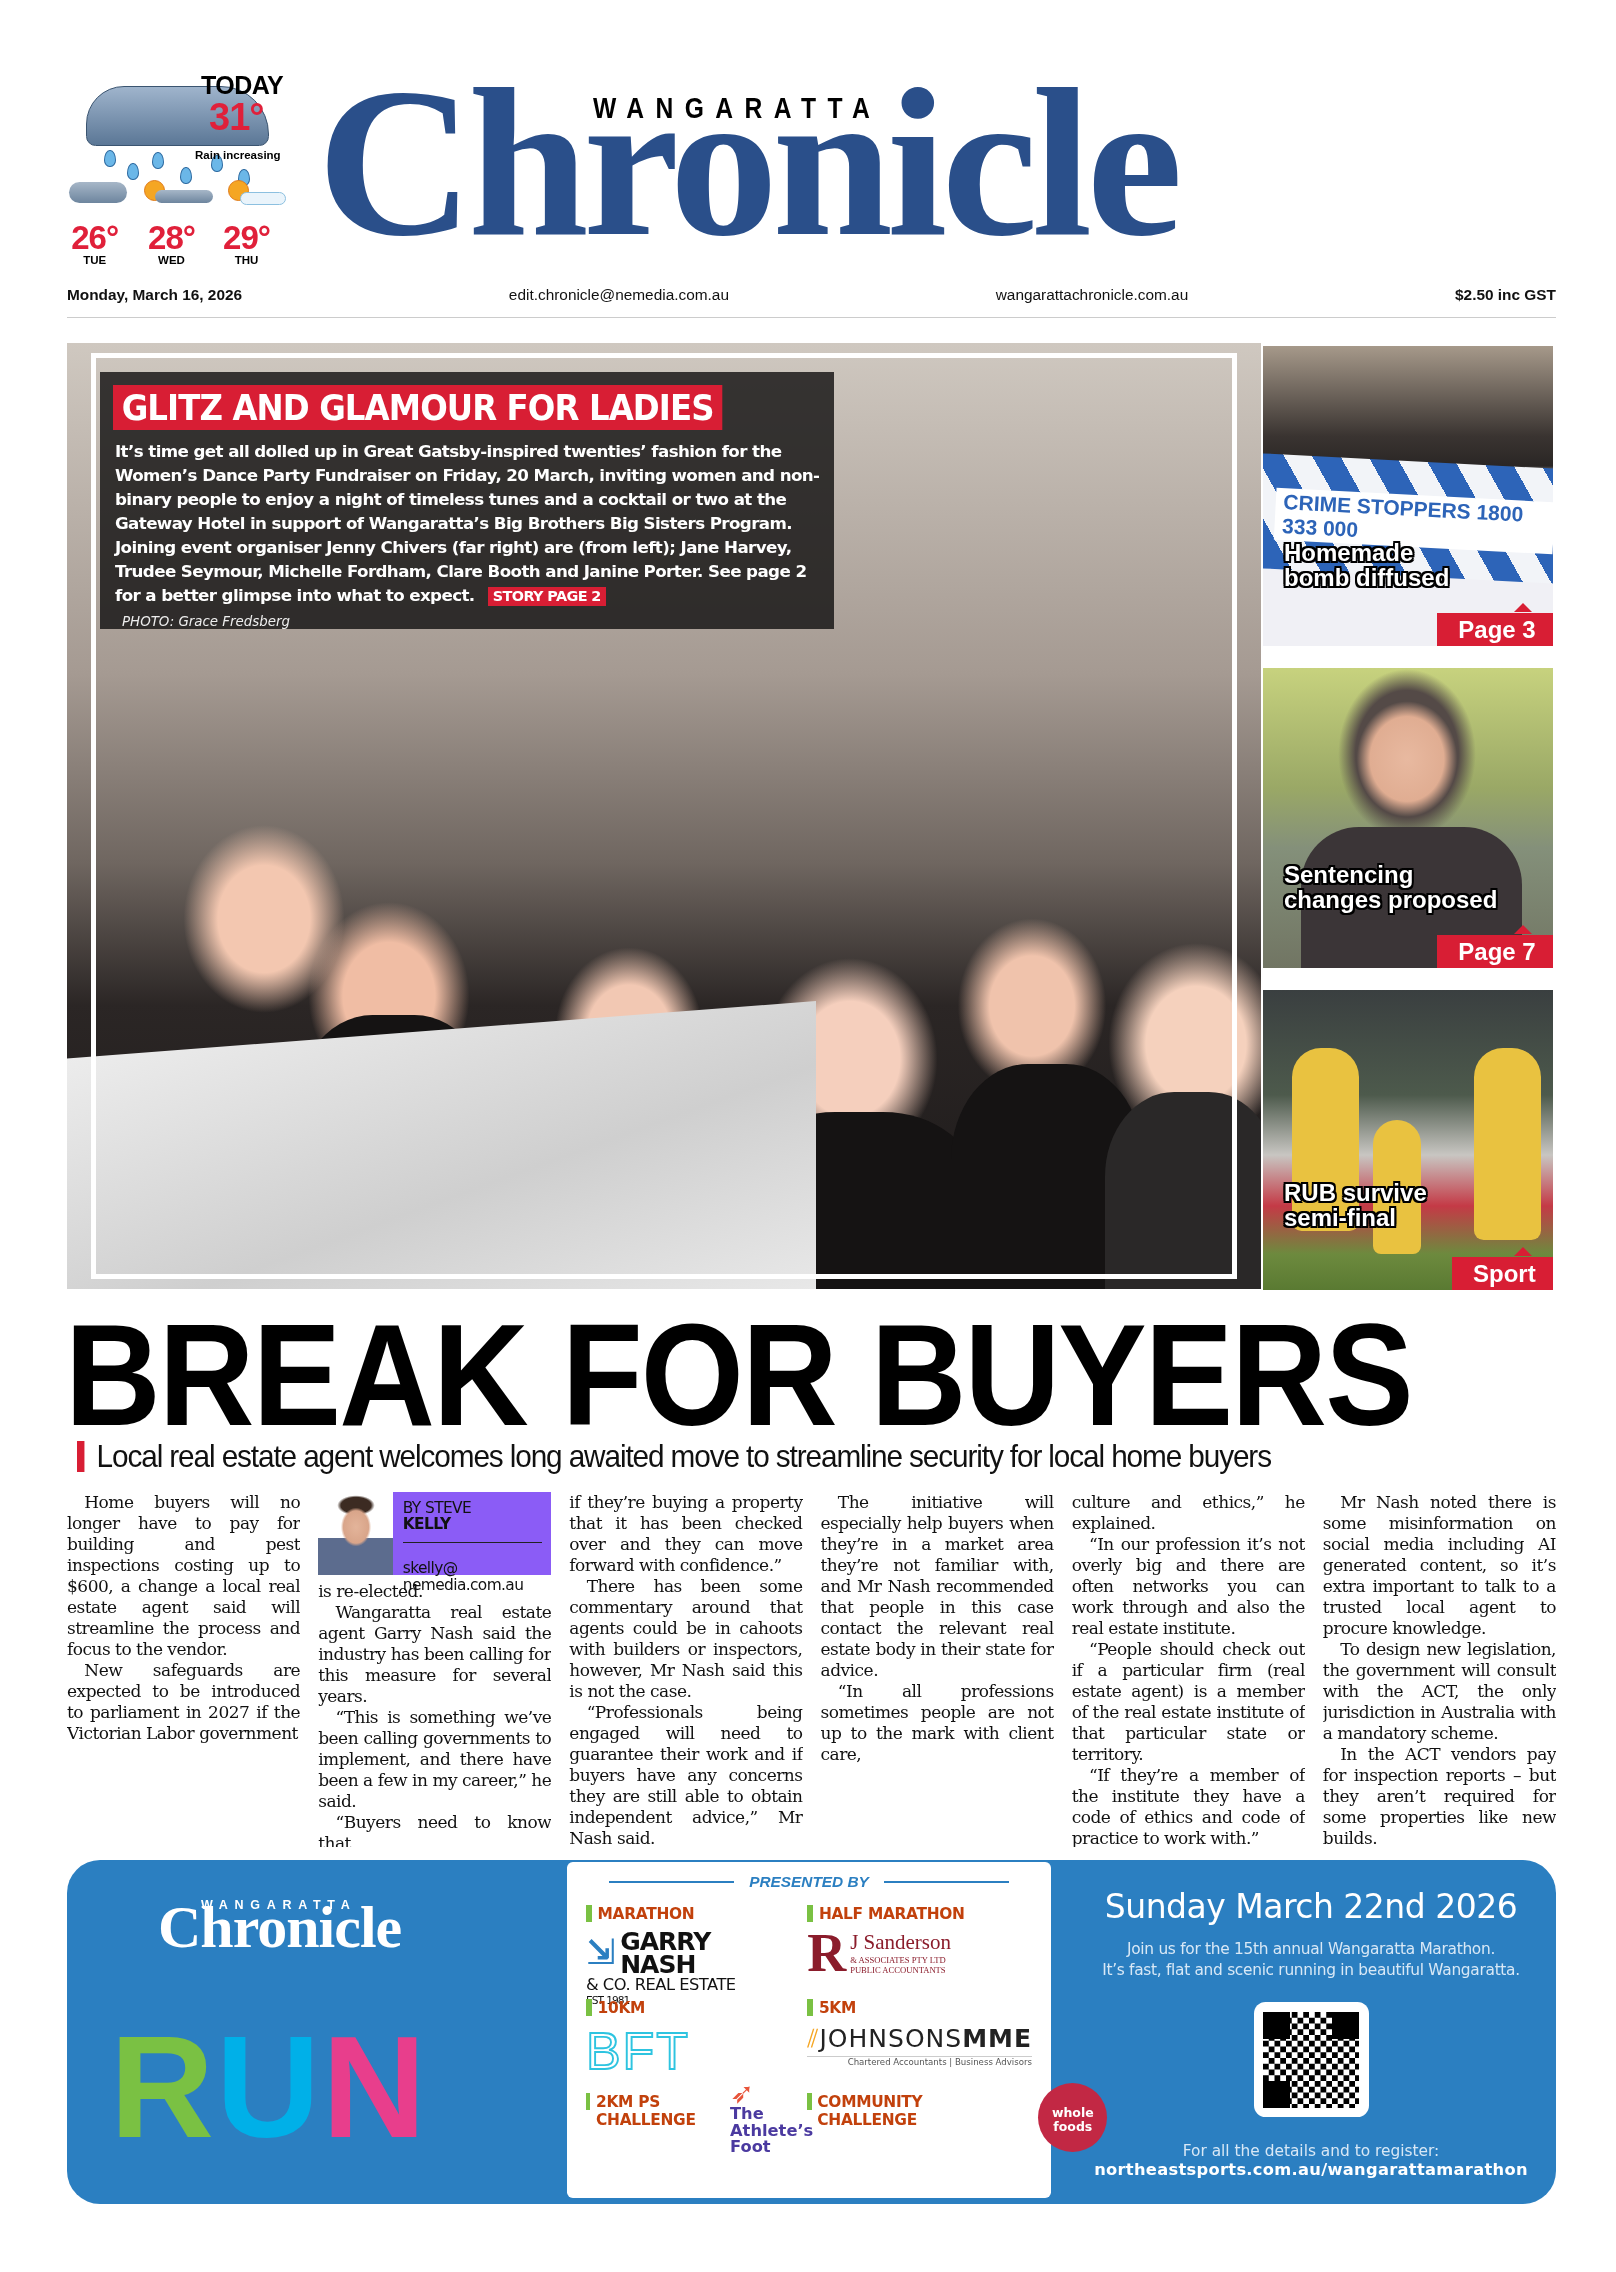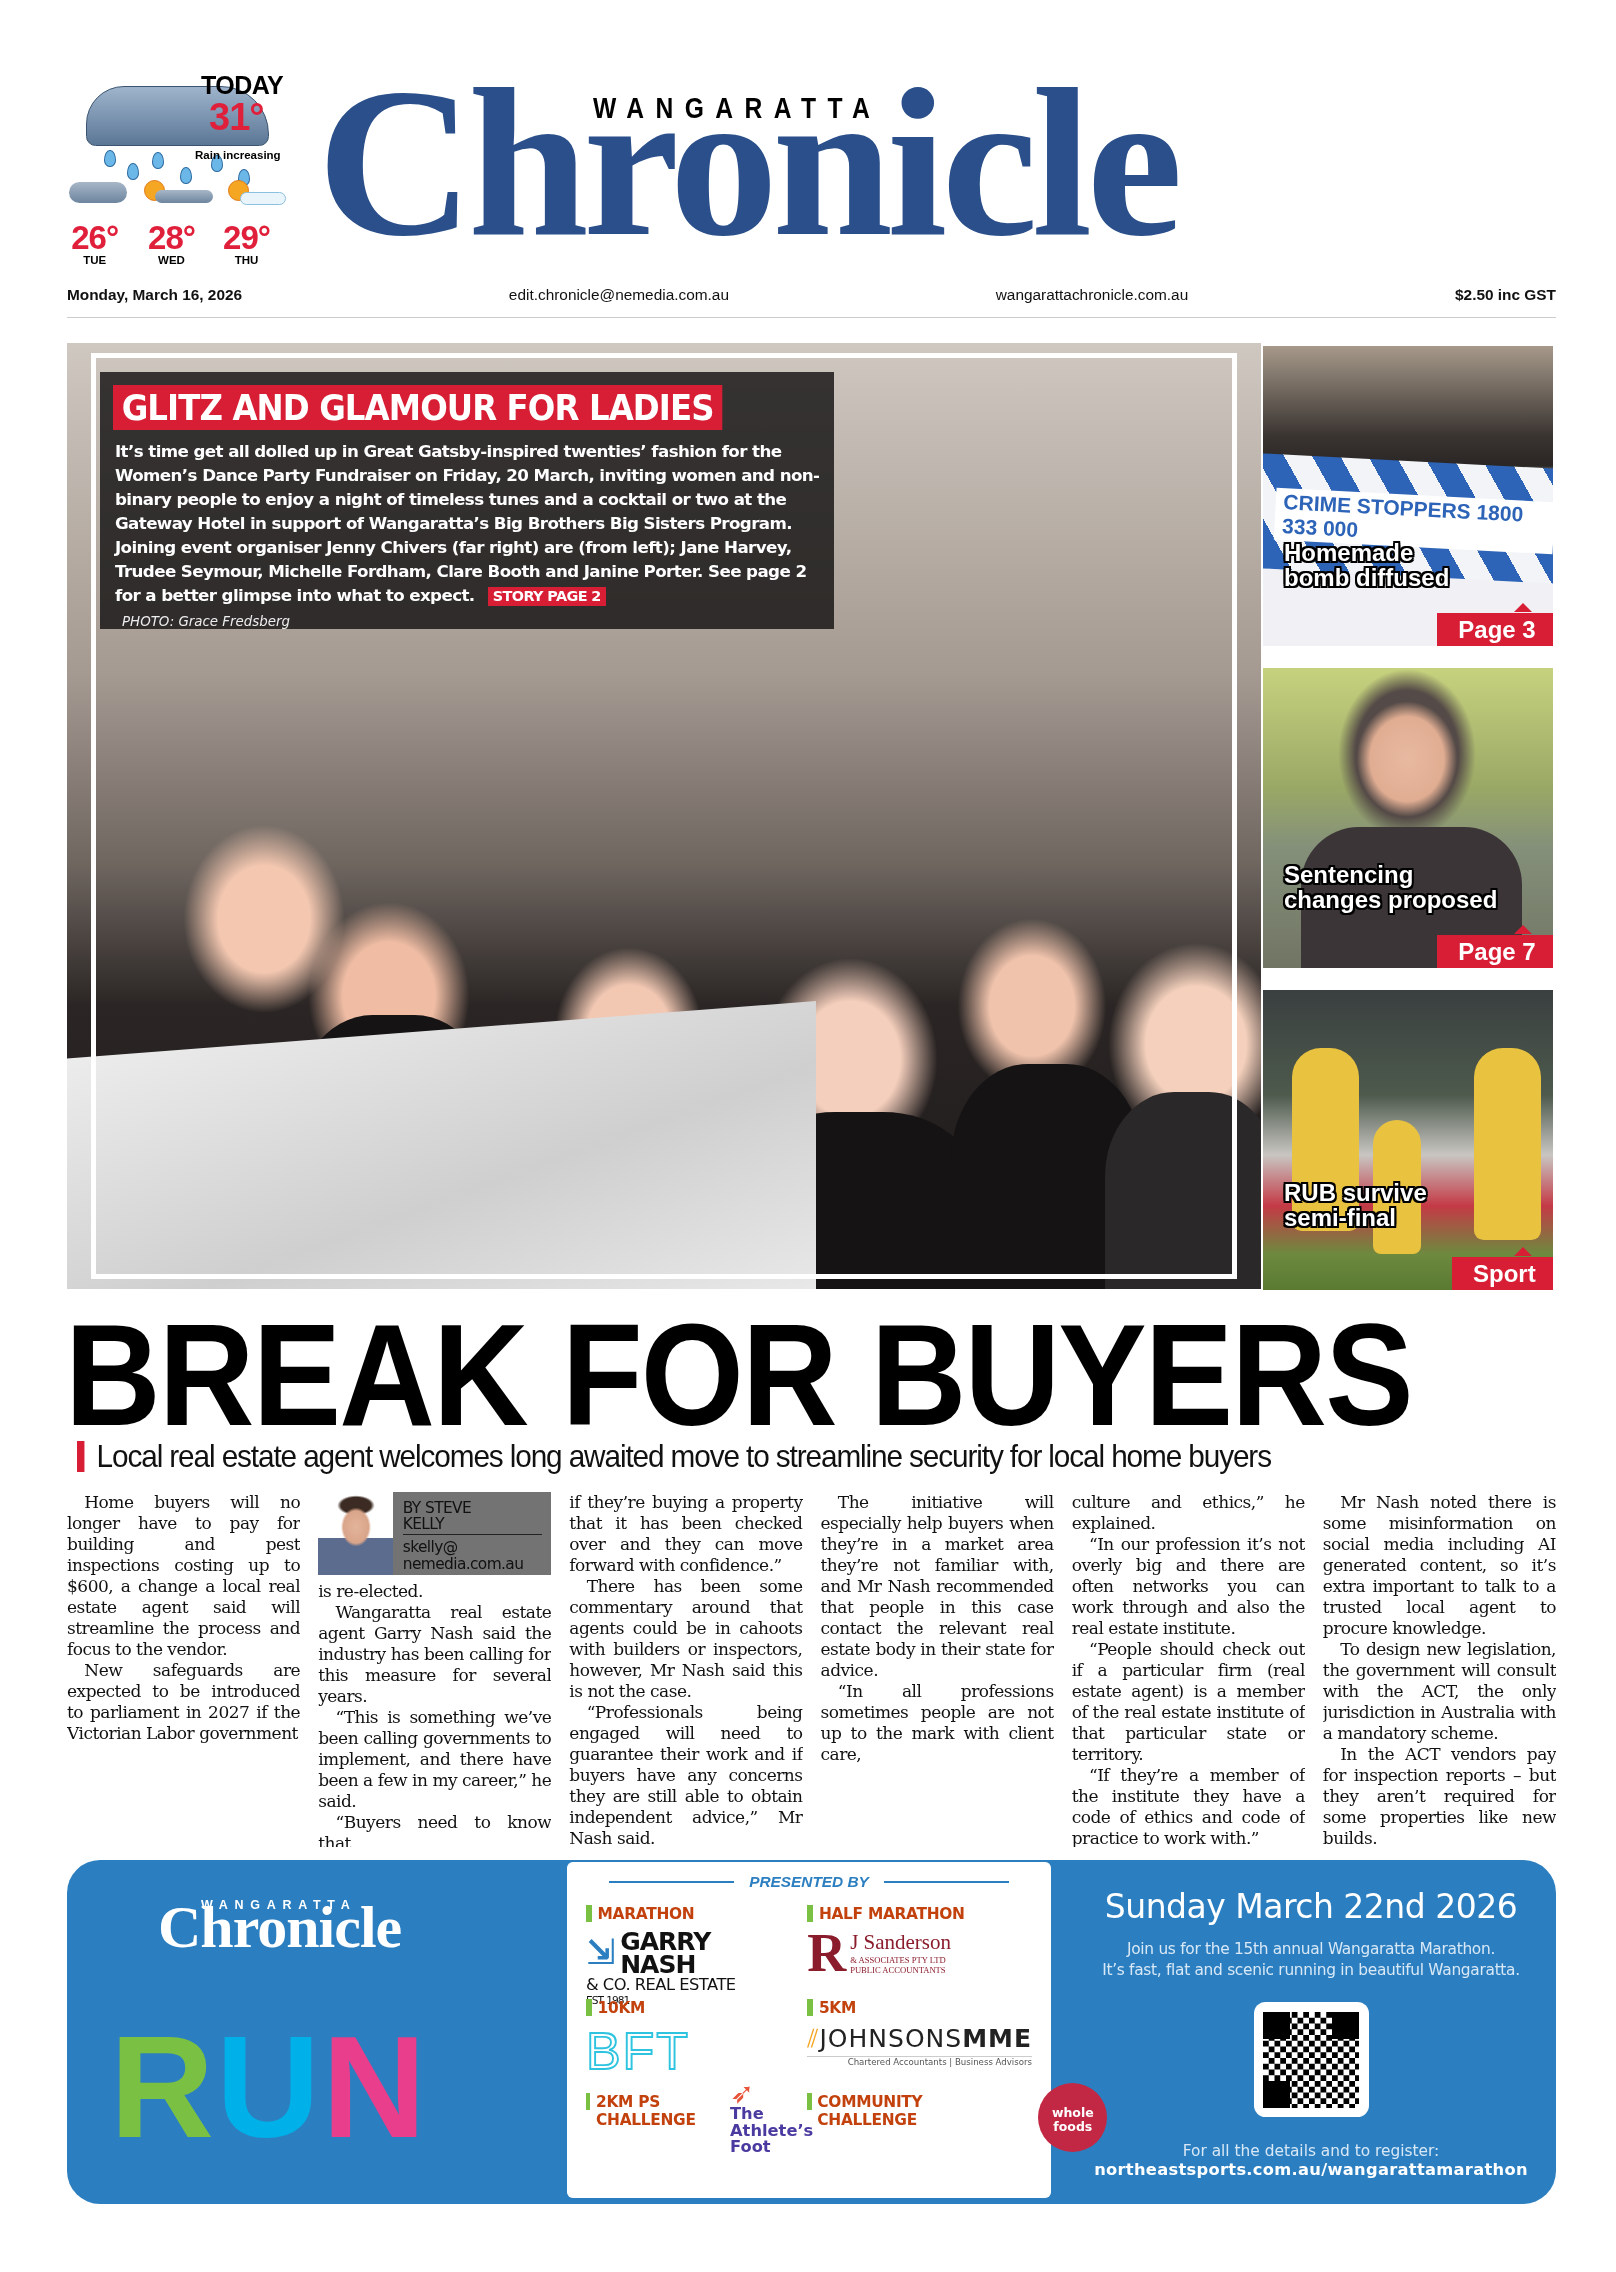--- a/index.html
+++ b/index.html
@@ -65,22 +65,22 @@
 .standfirst{left:77px;top:1438px;display:flex;align-items:center;gap:13.4px;font:400 32px "Liberation Sans",sans-serif;color:#111;letter-spacing:-1.2px;transform:scaleX(.93);transform-origin:left}
 .standfirst .bar{width:7.7px;height:31px;background:#d81e34}
 
 
 .body-cols{left:67px;top:1492px;width:1489px;height:355px;display:grid;grid-template-columns:repeat(6,1fr);column-gap:18px}
 .col{font:400 17px/21px "DejaVu Serif",serif;color:#111;text-align:justify;letter-spacing:-0.5px;hyphens:auto;overflow:hidden}
 .col p{text-indent:17.3px}
 .col p.noind{text-indent:0}
 .byline{display:flex;height:83px;margin-bottom:5.8px}
 .byline .pic{width:75px;background:radial-gradient(ellipse 21px 27px at 38px 35px,#e3b49a 0,#d9a58a 60%,transparent 72%),radial-gradient(ellipse 25px 13.4px at 38px 13.4px,#3c2b22 0,#3c2b22 60%,transparent 75%),linear-gradient(180deg,#fff 55%,#5c6c8e 56%)}
-.byline .txt{flex:1;background:#737373;padding:7.7px 9.6px;font:400 15.4px/16.3px "DejaVu Sans",sans-serif;letter-spacing:-0.6px}
-.byline .name{font-weight:400;border-bottom:1.4px solid #222;padding-bottom:2px;margin-bottom:4px}
+.byline .txt{flex:1;background:#8b5cf6;padding:7.7px 9.6px;font:400 15.4px/16.3px "DejaVu Sans",sans-serif;letter-spacing:-0.6px}
+.byline .name{font-weight:700;border-bottom:1.4px solid #222;padding-bottom:10px;margin-bottom:17px}
 
 
 .ad{left:67px;top:1860px;width:1489px;height:344px;background:#2b7fc1;border-radius:33px}
 .ad-logo-w{position:absolute;left:134px;top:38px;font:700 12.5px "Liberation Sans",sans-serif;letter-spacing:6.7px;color:#fff}
 .ad-logo-c{position:absolute;left:91px;top:37px;font:700 60px/1 "Liberation Serif",serif;color:#fff;letter-spacing:-1px}
 .ad-sub{position:absolute;left:40px;top:108px;font:400 46px/1 "DejaVu Sans",sans-serif;color:#fff;letter-spacing:1.9px}
 .run{position:absolute;left:43px;top:161px;display:flex;gap:5.8px;font:900 144px/134px "Liberation Sans",sans-serif;letter-spacing:-3.8px}
 .run span:nth-child(1){color:#7ac143}
 .run span:nth-child(2){color:#00b0e8}
 .run span:nth-child(3){color:#e83e8c}

